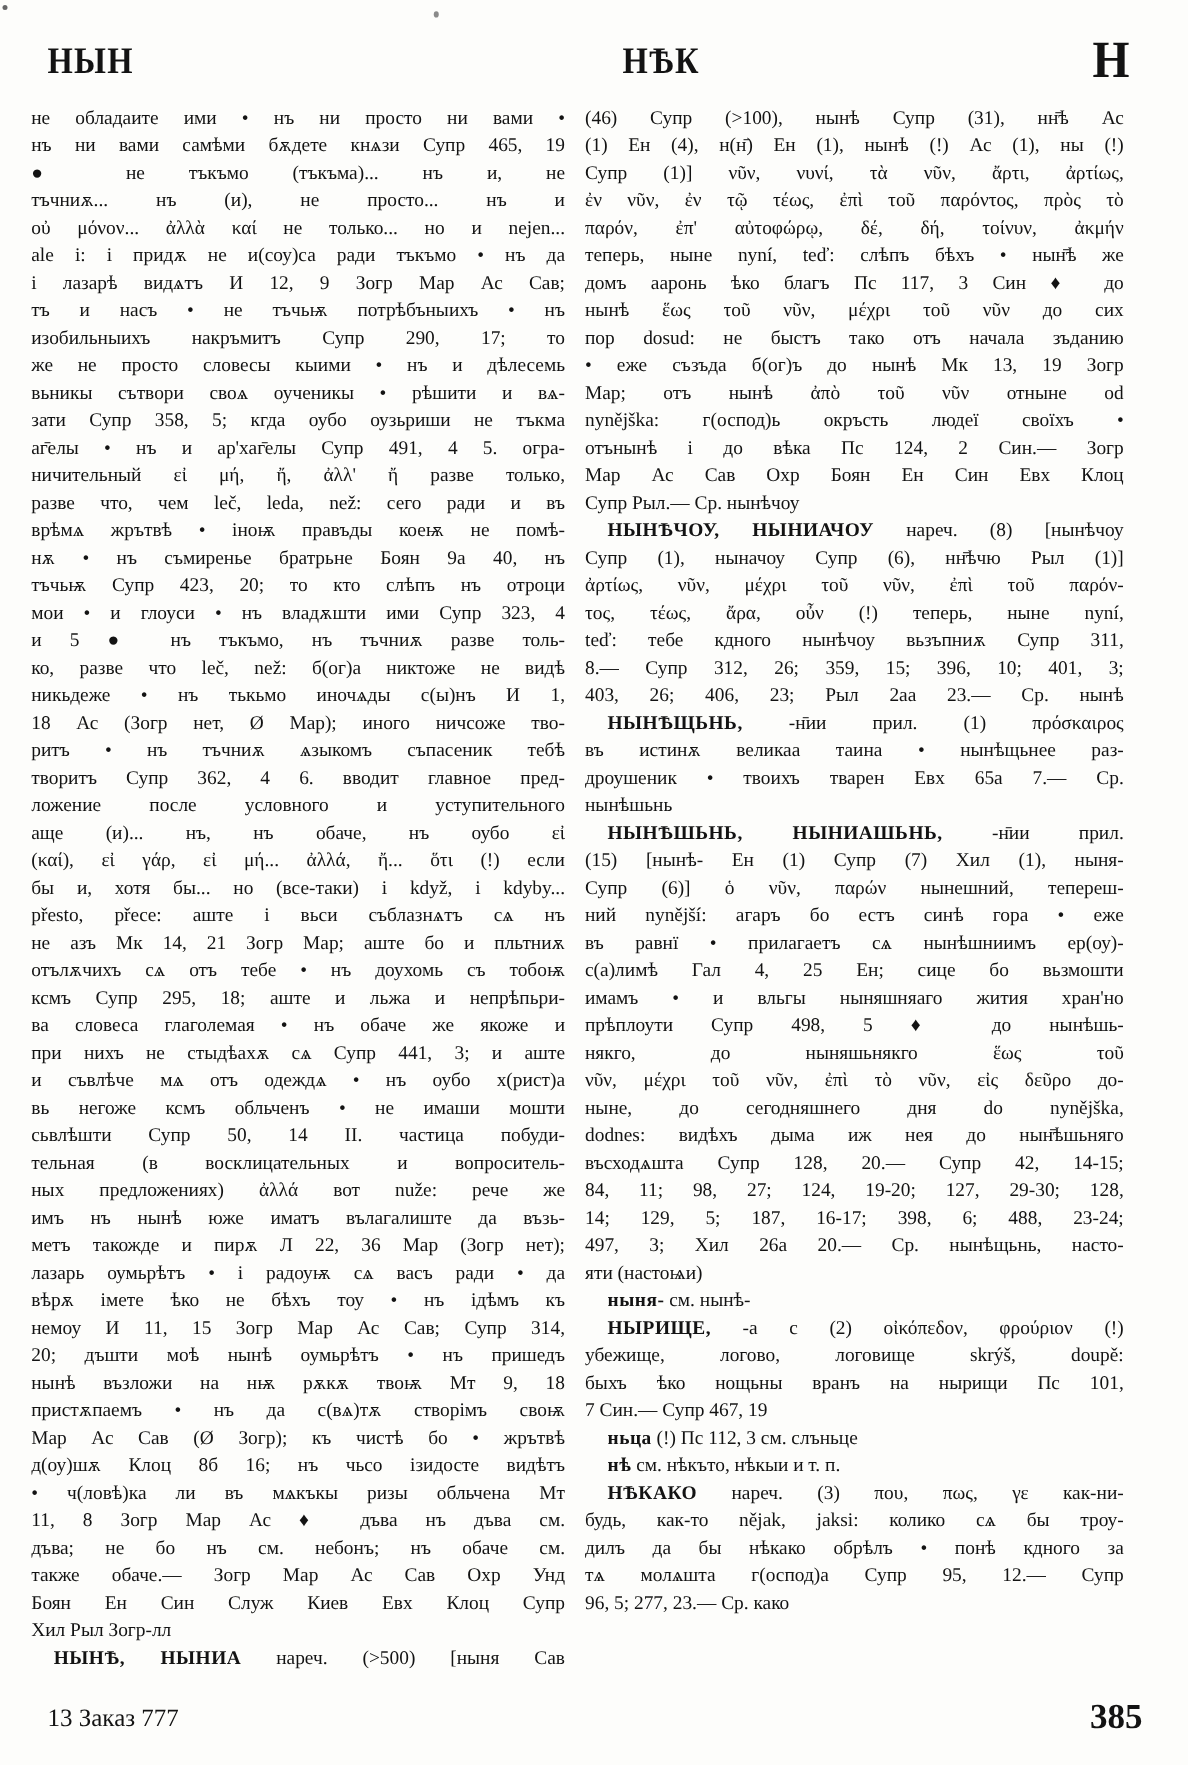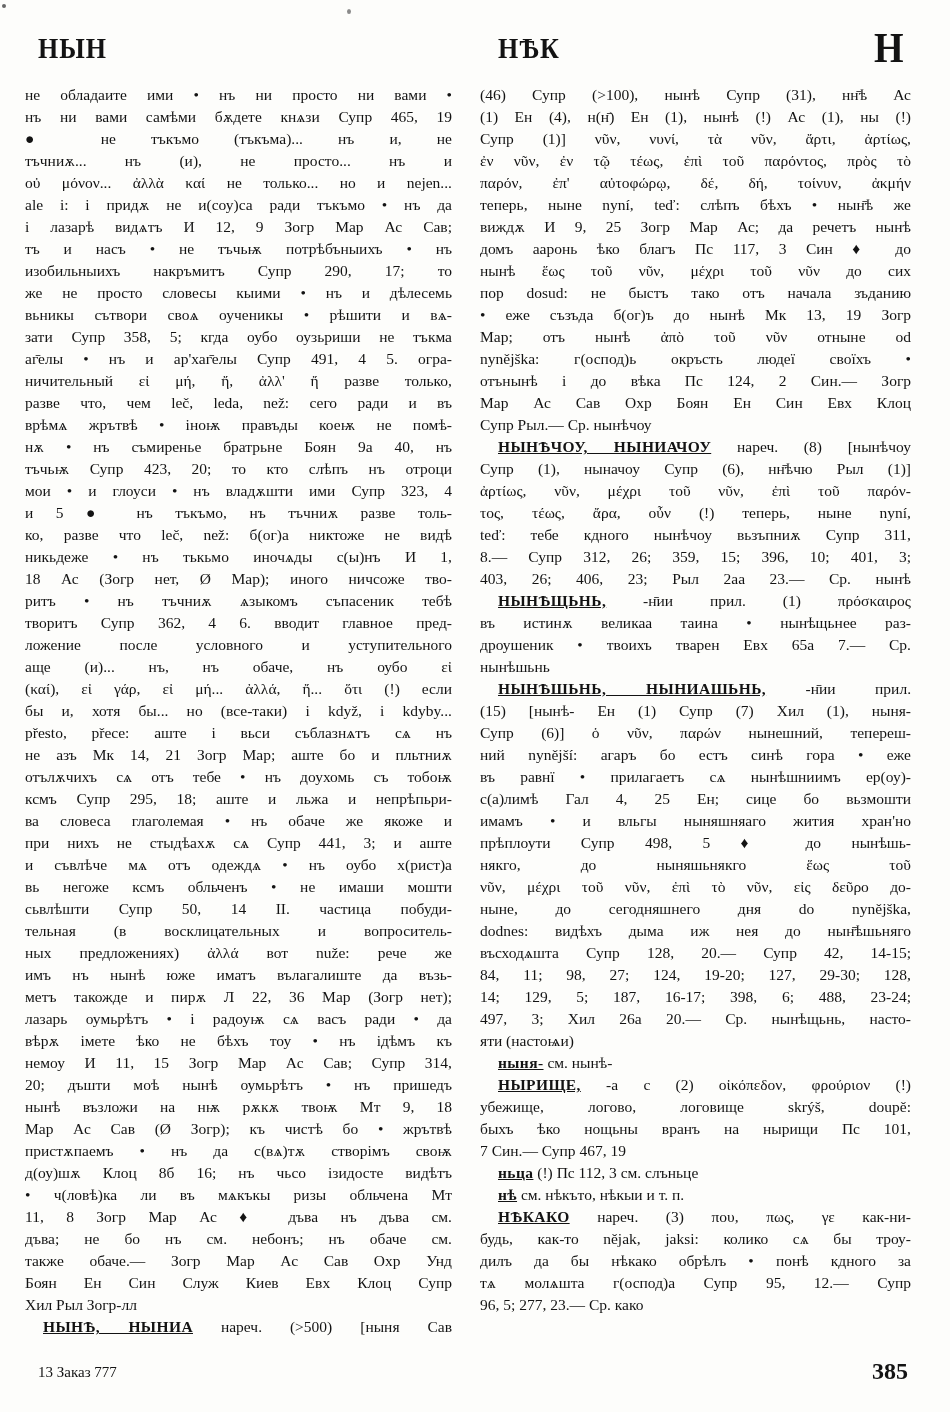--- a/index.html
+++ b/index.html
@@ -11,32 +11,32 @@
   .page{position:absolute;inset:0;}
   .hdr{position:absolute;font-weight:bold;letter-spacing:1px;}
   .hdr-left{left:38px;top:34px;font-size:26px;transform:scaleY(1.15);}
   .hdr-center{left:498px;top:34px;font-size:26px;transform:scaleY(1.15);}
   .hdr-letter{left:874px;top:26px;font-size:38px;transform:scaleY(1.1);}
   .speck{position:absolute;background:#8a8a8a;border-radius:50%;}
   .speck1{left:347px;top:9px;width:4px;height:5px;}
   .speck2{left:2px;top:4px;width:4px;height:4px;background:#666;}
   .col{position:absolute;top:84px;font-size:15.5px;}
   .col-left{left:25px;width:427px;}
-  .col-right{left:480px;width:431px;}
+  .col-right{left:468px;width:431px;}
   .ln{
     height:22px;line-height:22px;overflow:hidden;
     text-align:justify;text-align-last:justify;
     box-sizing:border-box;
   }
   .ln.short{text-align-last:left;}
   .ln.indent{padding-left:18px;}
-  .ln b{font-weight:bold;letter-spacing:.4px;text-decoration:underline;}
+  .ln b{font-weight:bold;letter-spacing:.4px;}
   .foot{position:absolute;}
-  .foot-left{left:38px;top:1364px;font-size:15px;}
-  .foot-right{left:872px;top:1358px;font-size:24px;font-weight:bold;}
+  .foot-left{left:38px;top:1364px;font-size:20px;}
+  .foot-right{left:872px;top:1358px;font-size:28px;font-weight:bold;}
 </style>
 </head>
 <body>
 
 <div class="page">
   <span class="speck speck1"></span>
   <span class="speck speck2"></span>
 
   <div class="hdr hdr-left">НЫН</div>
   <div class="hdr hdr-center">НѢК</div>
@@ -84,41 +84,40 @@
       <div class="ln">сьвлѣшти Супр 50, 14 II. частица побуди-</div>
       <div class="ln">тельная (в восклицательных и вопроситель-</div>
       <div class="ln">ных предложениях) ἀλλά вот nuže: рече же</div>
       <div class="ln">имъ нъ нынѣ юже иматъ вълагалиште да възь-</div>
       <div class="ln">метъ такожде и пирѫ Л 22, 36 Мар (Зогр нет);</div>
       <div class="ln">лазарь оумьрѣтъ • і радоуѭ сѧ васъ ради • да</div>
       <div class="ln">вѣрѫ імете ѣко не бѣхъ тоу • нъ ідѣмъ къ</div>
       <div class="ln">немоу И 11, 15 Зогр Мар Ас Сав; Супр 314,</div>
       <div class="ln">20; дъшти моѣ нынѣ оумьрѣтъ • нъ пришедъ</div>
       <div class="ln">нынѣ възложи на нѭ рѫкѫ твоѭ Мт 9, 18</div>
+      <div class="ln">пристѫпаемъ • нъ да с(вѧ)тѫ створімъ своѭ</div>
       <div class="ln">Мар Ас Сав (Ø Зогр); къ чистѣ бо • жрътвѣ</div>
-      <div class="ln">пристѫпаемъ • нъ да с(вѧ)тѫ створімъ своѭ</div>
       <div class="ln">д(оу)шѫ Клоц 8б 16; нъ чьсо ізидосте видѣтъ</div>
       <div class="ln">• ч(ловѣ)ка ли въ мѧкъкы ризы обльчена Мт</div>
       <div class="ln">11, 8 Зогр Мар Ас ♦ дъва нъ дъва см.</div>
       <div class="ln">дъва; не бо нъ см. небонъ; нъ обаче см.</div>
       <div class="ln">также обаче.— Зогр Мар Ас Сав Охр Унд</div>
       <div class="ln">Боян Ен Син Служ Киев Евх Клоц Супр</div>
       <div class="ln short">Хил Рыл Зогр-лл</div>
       <div class="ln indent"><b>НЫНѢ, НЫНИА</b> нареч. (&gt;500) [ныня Сав</div>
     </div>
 
   <div class="col col-right">
 
   <div class="ln">(46) Супр (&gt;100), нынѣ Супр (31), нн̄ѣ Ас</div>
       <div class="ln">(1) Ен (4), н(н̄) Ен (1), нынѣ (!) Ас (1), ны (!)</div>
       <div class="ln">Супр (1)] νῦν, νυνί, τὰ νῦν, ἄρτι, ἀρτίως,</div>
       <div class="ln">ἐν νῦν, ἐν τῷ τέως, ἐπὶ τοῦ παρόντος, πρὸς τὸ</div>
       <div class="ln">παρόν, ἐπ' αὐτοφώρῳ, δέ, δή, τοίνυν, ἀκμήν</div>
       <div class="ln">теперь, ныне nyní, teď: слѣпъ бѣхъ • нын̄ѣ же</div>
-      <div class="ln">виждѫ И 9, 25 Зогр Мар Ас; да речетъ нынѣ</div>
       <div class="ln">домъ ааронь ѣко благъ Пс 117, 3 Син ♦ до</div>
       <div class="ln">нынѣ ἕως τοῦ νῦν, μέχρι τοῦ νῦν до сих</div>
       <div class="ln">пор dosud: не быстъ тако отъ начала зъданию</div>
       <div class="ln">• еже съзъда б(ог)ъ до нынѣ Мк 13, 19 Зогр</div>
       <div class="ln">Мар; отъ нынѣ ἀπὸ τοῦ νῦν отныне od</div>
       <div class="ln">nynějška: г(оспод)ь окръсть людеї своїхъ •</div>
       <div class="ln">отънынѣ і до вѣка Пс 124, 2 Син.— Зогр</div>
       <div class="ln">Мар Ас Сав Охр Боян Ен Син Евх Клоц</div>
       <div class="ln short">Супр Рыл.— Ср. нынѣчоу</div>
       <div class="ln indent"><b>НЫНѢЧОУ, НЫНИАЧОУ</b> нареч. (8) [нынѣчоу</div>

